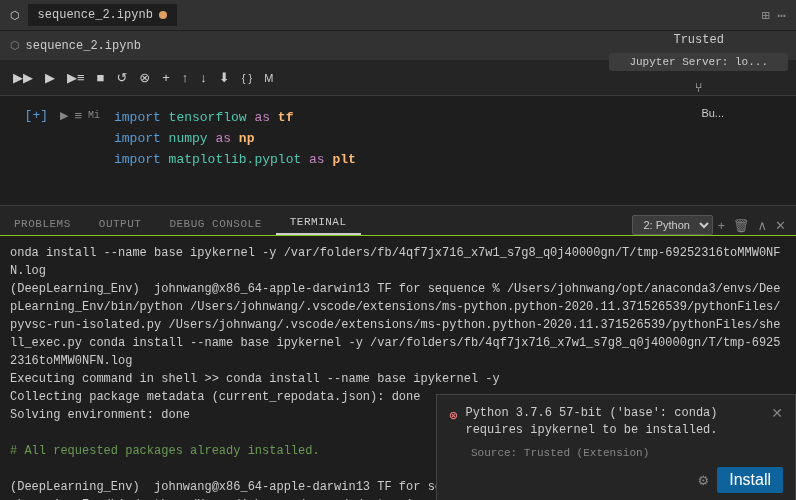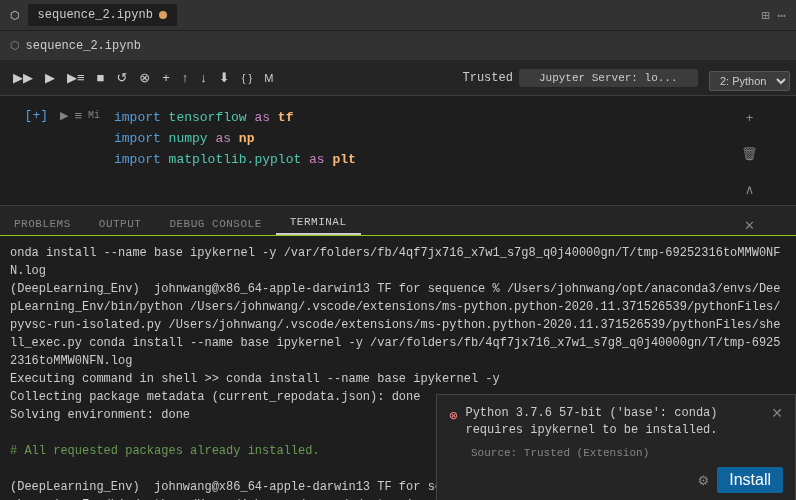--- a/index.html
+++ b/index.html
@@ -59,20 +59,21 @@
       padding: 0 8px;
       gap: 2px;
       border-bottom: 1px solid #3c3c3c;
     }
     #notebook-toolbar .spacer { flex: 1; }
     #notebook-toolbar .right-section {
       display: flex;
       align-items: center;
       gap: 6px;
       font-size: 12px;
+      flex-direction: column;
     }
     #notebook-toolbar .trusted-badge {
       color: #cccccc;
       cursor: pointer;
     }
     #notebook-toolbar .kernel-info {
       background: #3c3c3c;
       padding: 3px 20px;
       border-radius: 3px;
       font-size: 11px;
@@ -160,23 +161,22 @@
       letter-spacing: 0.5px;
     }
     .panel-tab.active {
       color: #cccccc;
       border-bottom: 2px solid #cccccc;
     }
     #panel-tabs .spacer { flex: 1; }
     #panel-tabs .panel-controls {
       display: flex;
       align-items: center;
-      gap: 17px;
+      gap: 0;
       padding: 0 6px;
-      flex-direction: column;
     }
     .panel-ctrl-btn {
       background: none;
       border: none;
       color: #858585;
       cursor: pointer;
       font-size: 13px;
       padding: 2px 4px;
     }
     .kernel-select {

